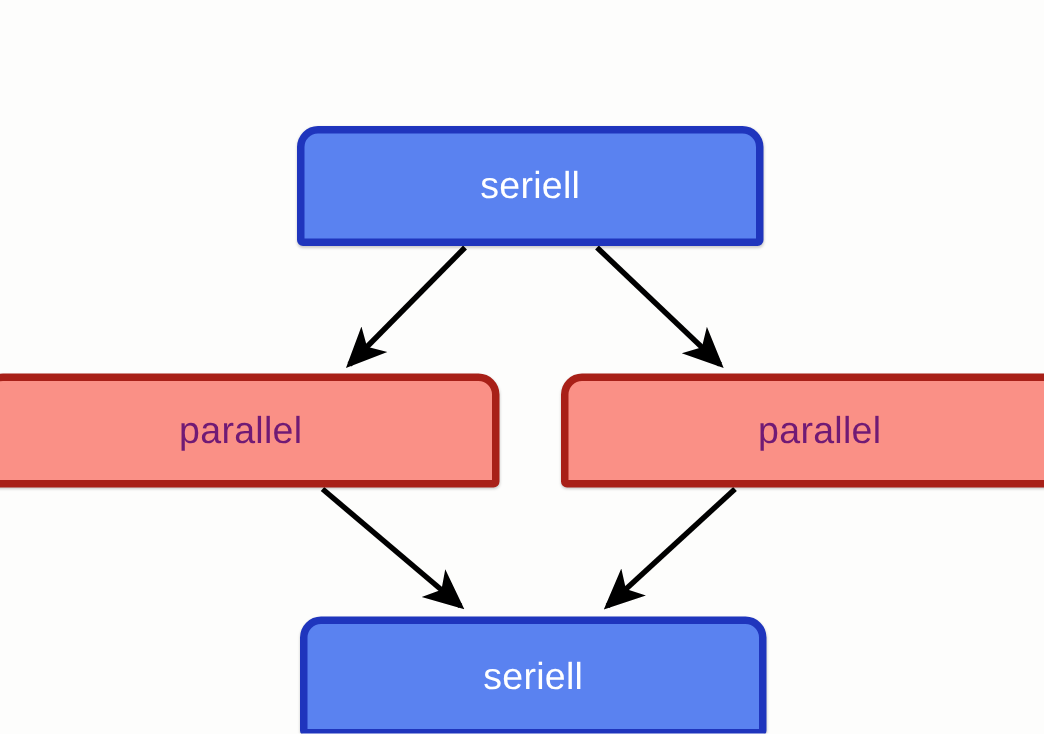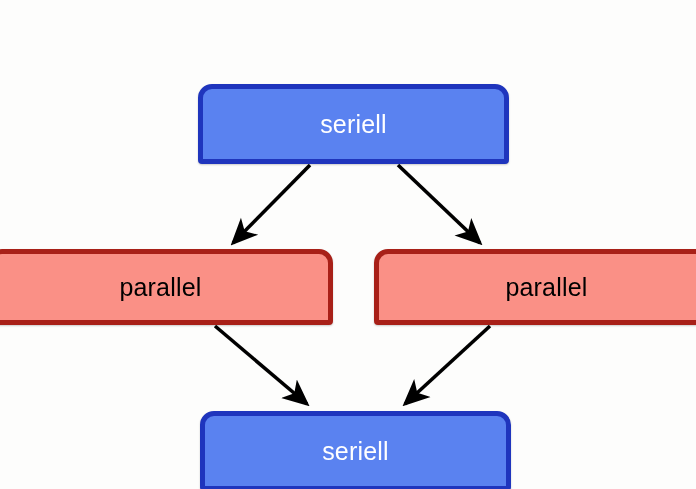--- a/index.html
+++ b/index.html
@@ -66,21 +66,21 @@
     color: #ffffff;
   }
 
   
   .node-parallel {
     background: #fa9086;
     border-color: #a82018;
     border-width: 5px;
   }
   .node-parallel .node-label {
-    color: #000000;
+    color: #701a75;
   }
 
   
   #node-seriell-top    { left: 198px; top: 63px;  width: 311px; height: 80px; }
   #node-parallel-left  { left: -12px; top: 228px; width: 345px; height: 76px; }
   #node-parallel-right { left: 374px; top: 228px; width: 345px; height: 76px; }
   #node-seriell-bottom { left: 200px; top: 390px; width: 311px; height: 80px; }
 
   
   #node-parallel-left  { border-radius: 14px 14px 4px 4px; }

